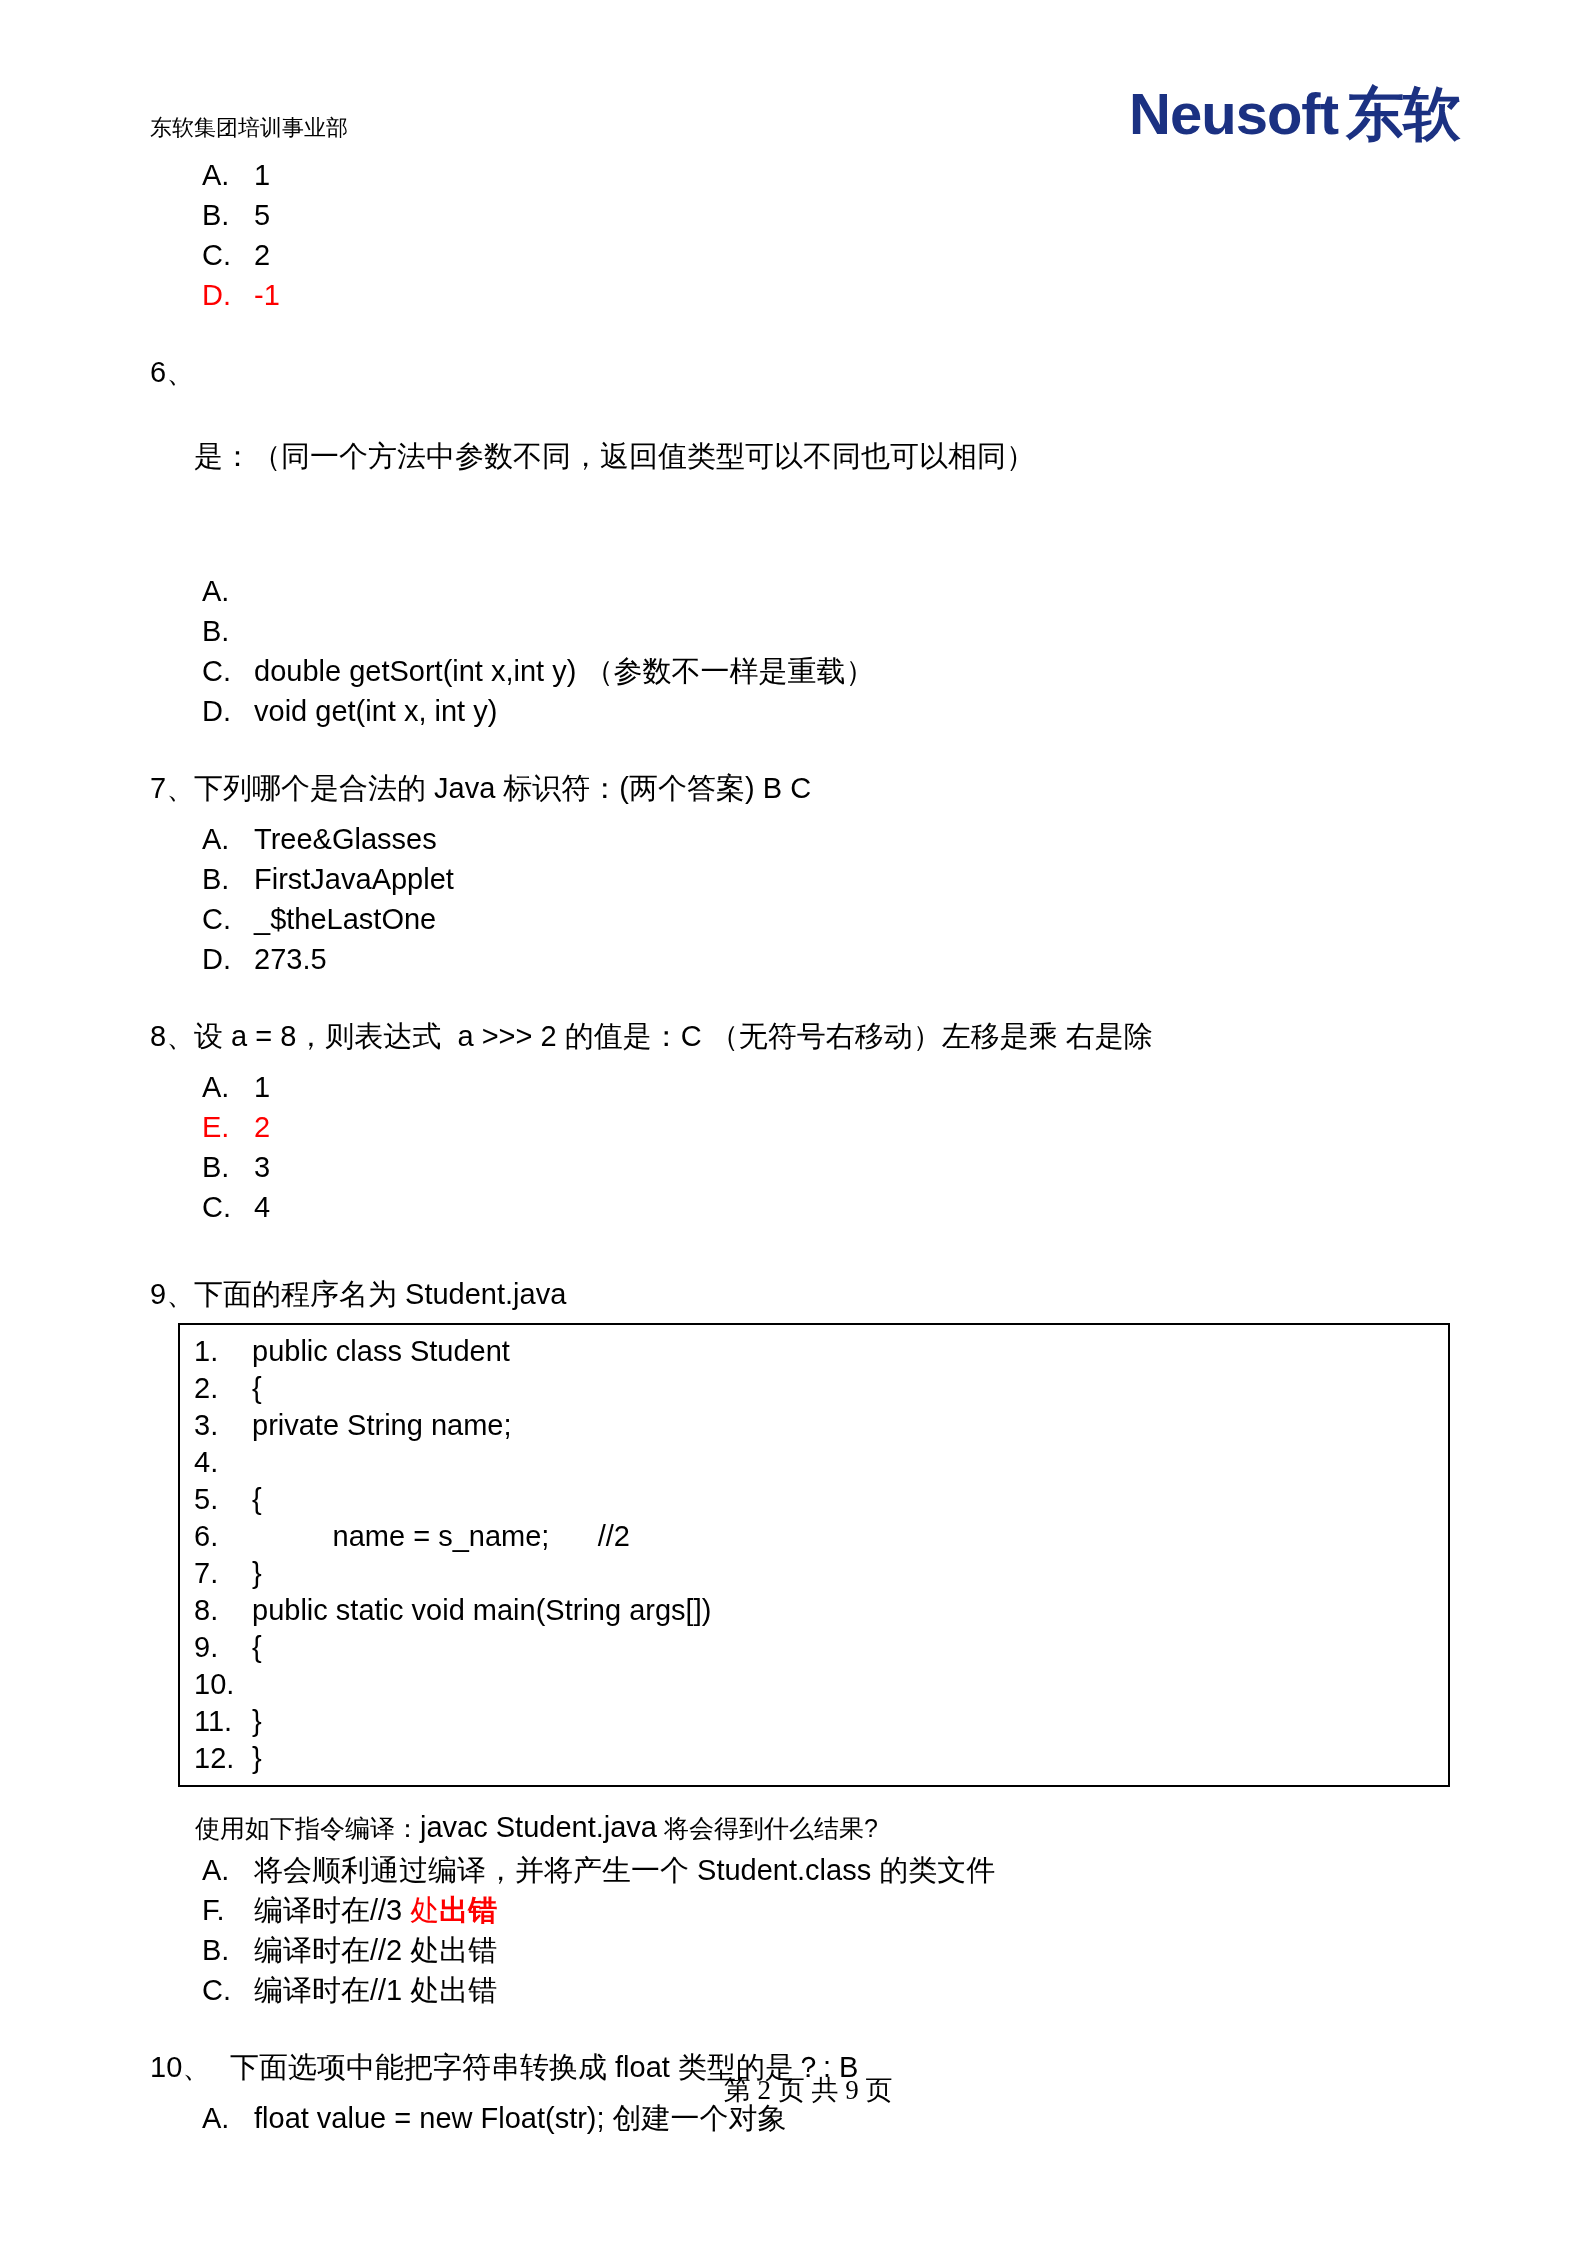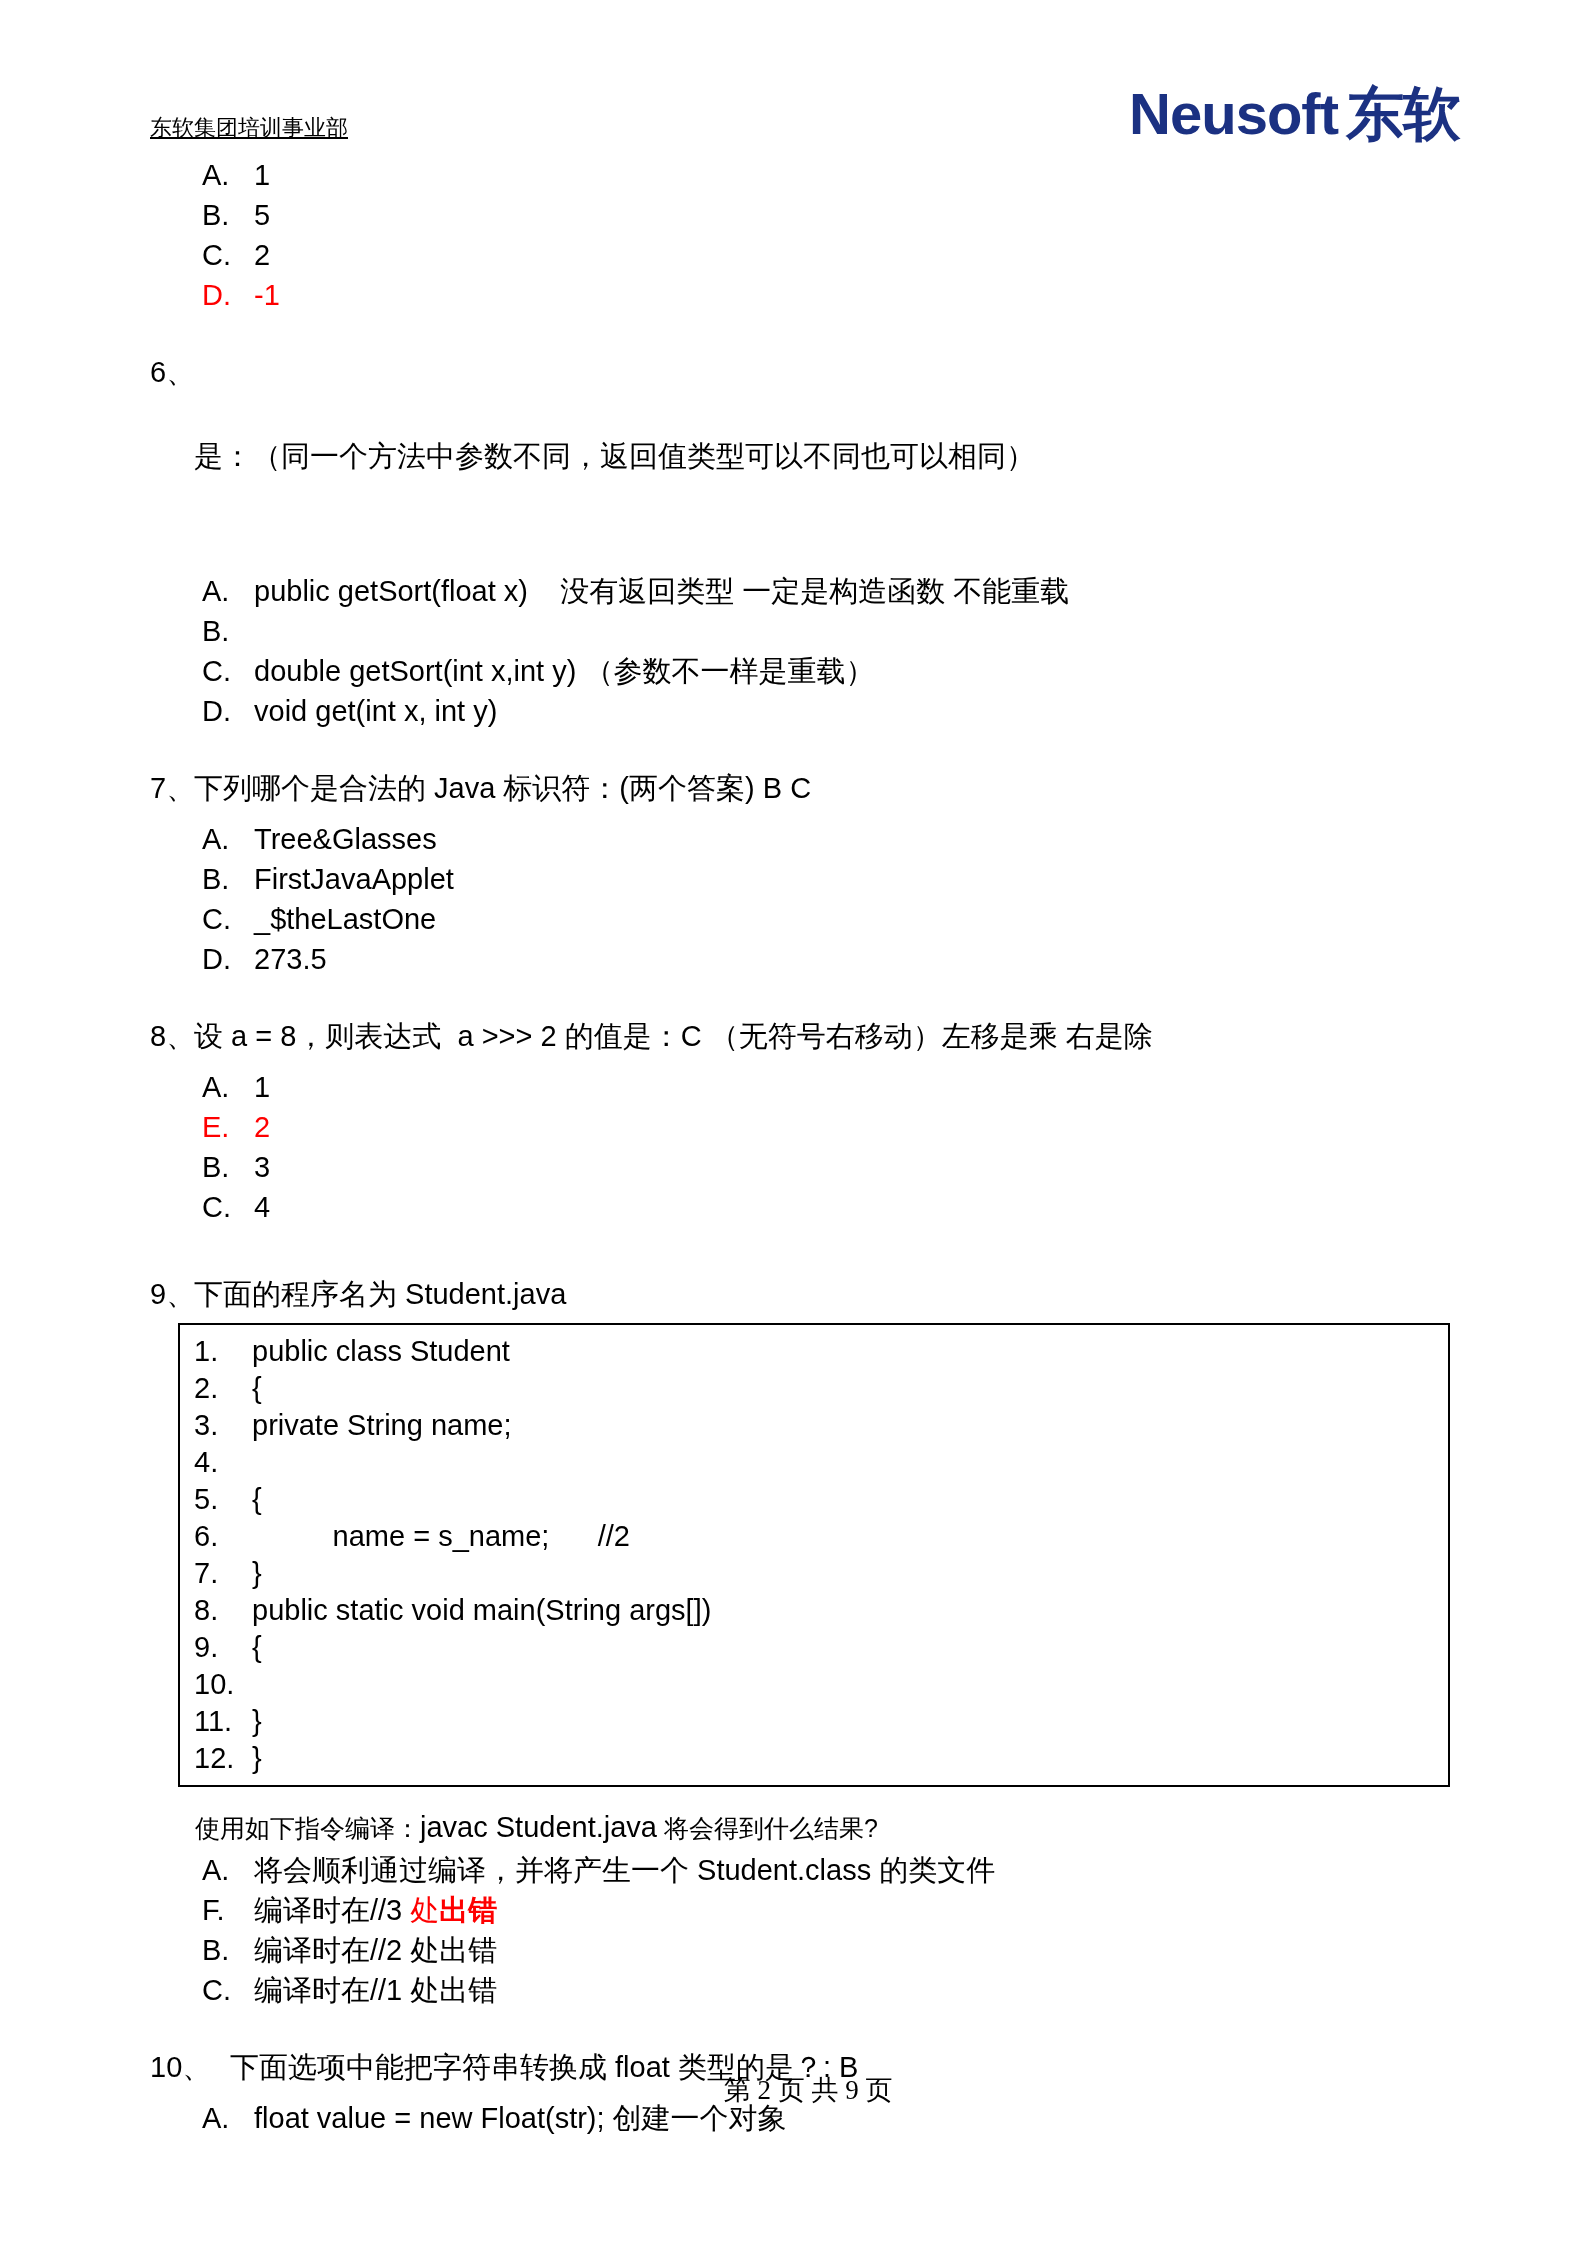--- a/index.html
+++ b/index.html
@@ -5,21 +5,21 @@
   * { margin:0; padding:0; box-sizing:border-box; }
   html,body { background:#ffffff; }
   body {
     width:1586px; height:2245px; position:relative; overflow:hidden;
     font-family:"Liberation Sans","DejaVu Sans",sans-serif;
     font-size:29px; color:#000;
   }
   .page { padding:84px 110px 0 150px; }
 
   .header { display:flex; justify-content:space-between; align-items:flex-end; }
-  .dept { font-family:"Liberation Serif","DejaVu Serif",serif; font-size:22px; padding-bottom:2px;text-decoration:underline; }
+  .dept { font-family:"Liberation Serif","DejaVu Serif",serif; font-size:22px; padding-bottom:2px; }
   .logo { font-size:58px; font-weight:bold; letter-spacing:-1px; line-height:1.05; padding-right:16px; white-space:nowrap; }
   .logo .cn { margin-left:8px; }
 
   .options { margin-top:10px; }
   .opt { display:flex; line-height:40px; padding-left:52px; }
   .opt-label { width:52px; flex:none; }
   .opt-text { white-space:pre-wrap; }
 
   .question { display:flex; margin-top:36px; line-height:42px; }
   .question.gap-lg { margin-top:46px; }
@@ -80,21 +80,20 @@
   <div class="question">
     <span class="qnum">6、</span>
     <div class="qtext">
       <div>是：（同一个方法中参数不同，返回值类型可以不同也可以相同）</div>
     </div>
   </div>
   <div class="options">
 
       <div class="opt">
         <span class="opt-label">A.</span>
-        <span class="opt-text"><span>public getSort(float x)    没有返回类型 一定是构造函数 不能重载</span></span>
       </div>
 
       <div class="opt">
         <span class="opt-label">B.</span>
       </div>
 
       <div class="opt">
         <span class="opt-label">C.</span>
         <span class="opt-text"><span>double getSort(int x,int y) （参数不一样是重载）</span></span>
       </div>

